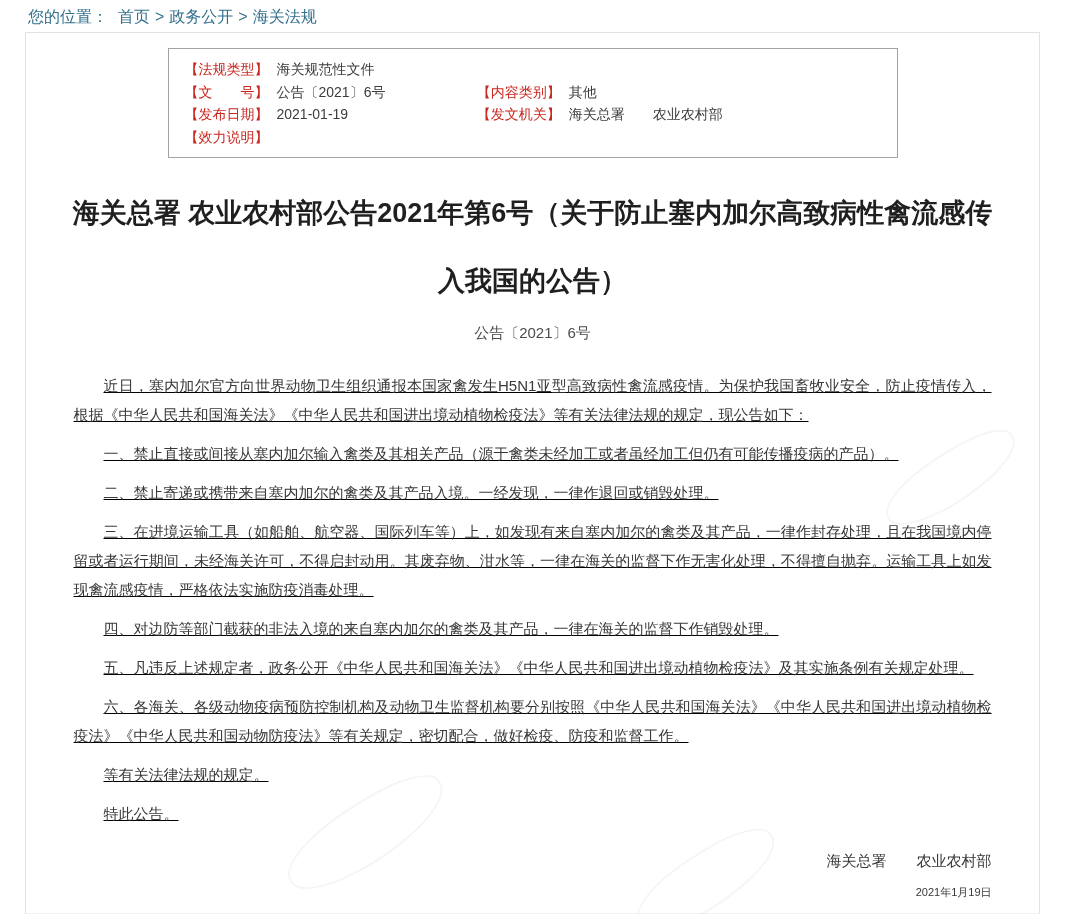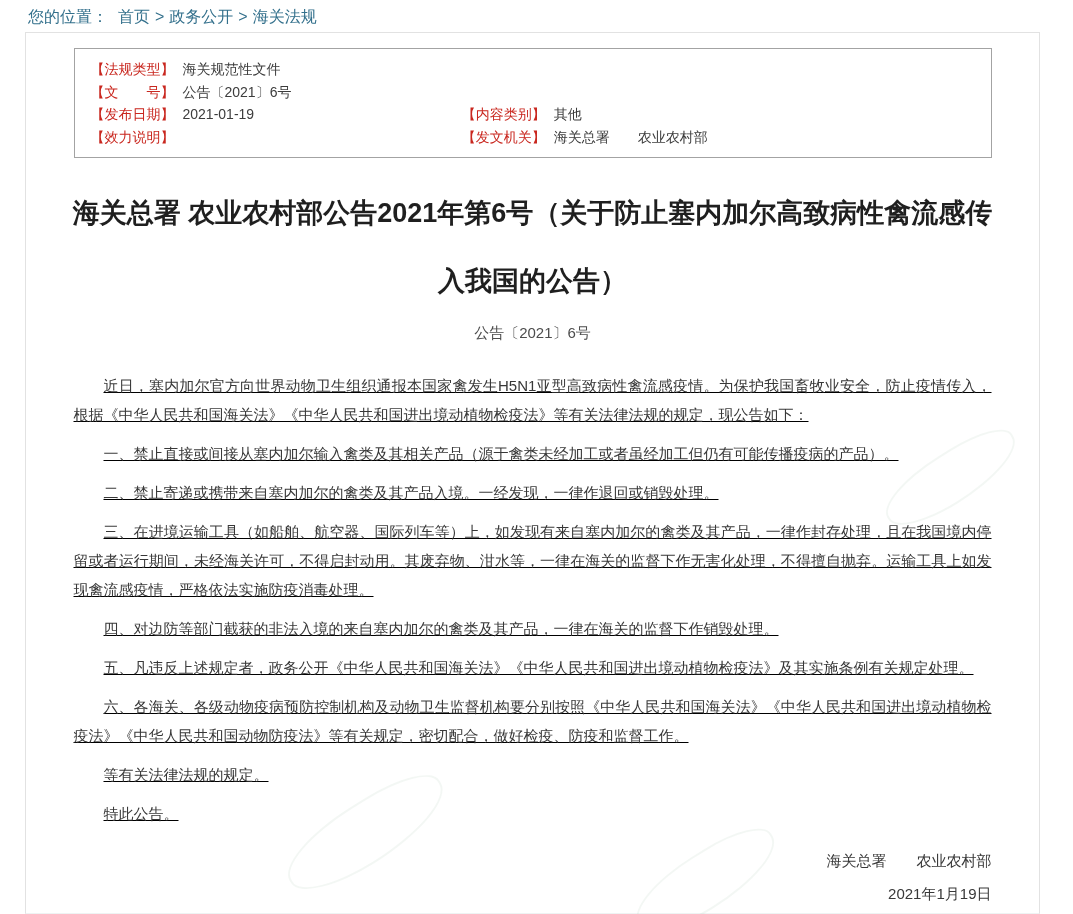--- a/index.html
+++ b/index.html
@@ -36,26 +36,26 @@
     left: 25px;
     width: 1015px;
     height: 882px;
     border: 1px solid #e2e2e2;
     border-bottom: 1px solid #eef3f3;
     background: #fff;
   }
 
   
   .meta-box {
-    width: 918px;
+    width: 730px;
     margin: 15px auto 0 auto;
     border: 1px solid #a3a3a3;
     padding: 9px 16px 9px 16px;
     display: flex;
-    align-items: flex-end;
+    align-items: center;
   }
   .meta-col { display: block; }
   .meta-col.left  { width: 42%; }
   .meta-col.right { width: 58%; }
   .meta-row { line-height: 22.5px; font-size: 14px; white-space: nowrap; }
   .meta-label {
     color: #c9271f;
     display: inline-block;
     min-width: 92px;
   }
@@ -96,21 +96,21 @@
     width: 918px;
     margin: 24px auto 0 auto;
     text-align: right;
     font-size: 15px;
     color: #383838;
   }
   .doc-date {
     width: 918px;
     margin: 14px auto 0 auto;
     text-align: right;
-    font-size: 15px;
+    font-size: 11px;
     color: #383838;
   }
 
   
   .wm {
     position: absolute;
     border: 2px solid rgba(140, 180, 150, 0.10);
     border-radius: 50% 40% 55% 45%;
     transform: rotate(-32deg);
     pointer-events: none;

